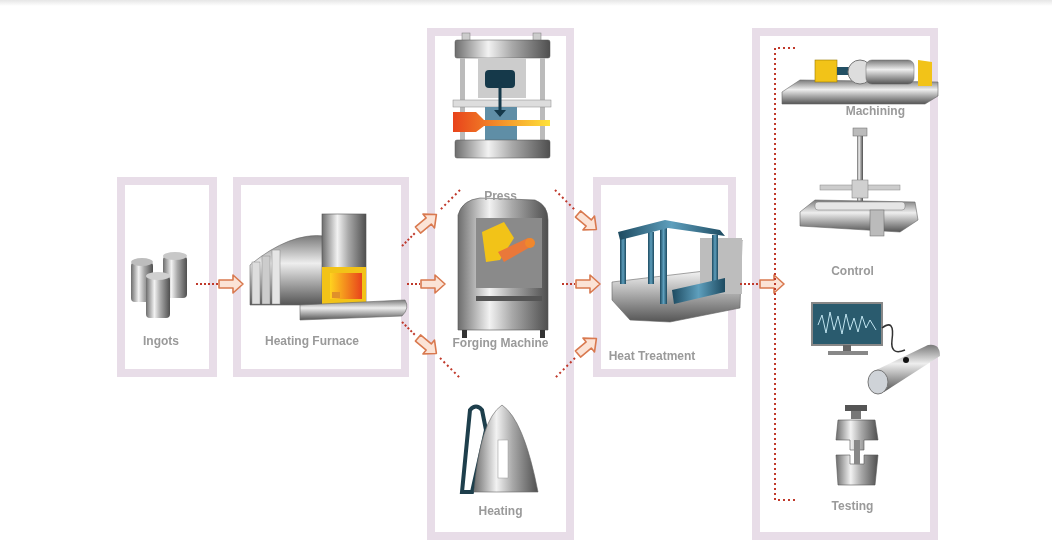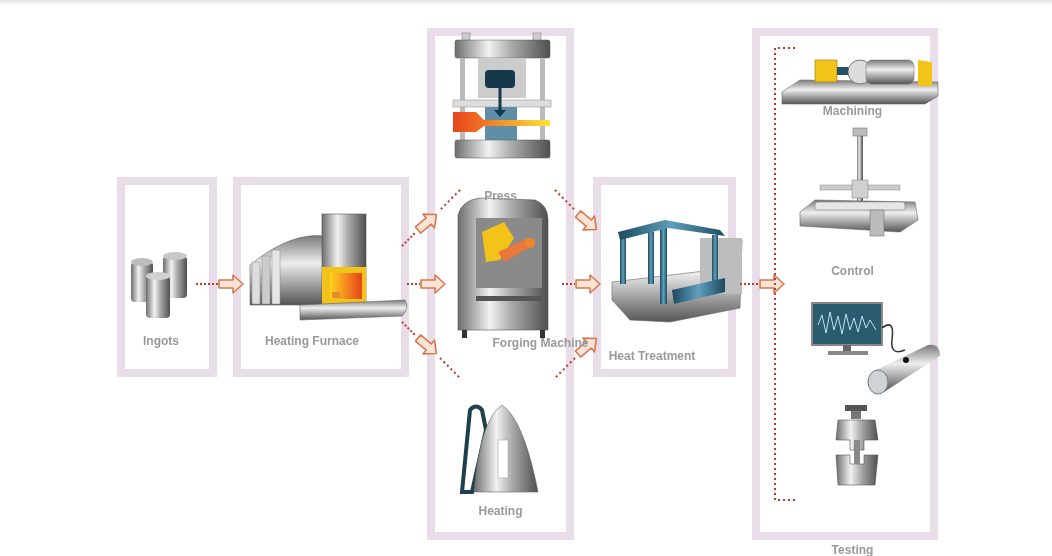--- a/index.html
+++ b/index.html
@@ -177,18 +177,18 @@
     <rect x="851" y="411" width="10" height="8" fill="#777"></rect>
     <path d="M838,420 L875,420 L878,440 L864,440 L864,450 L850,450 L850,440 L836,440 Z" fill="url(#steel)" stroke="#555" stroke-width="0.6"></path>
     <path d="M836,455 L850,455 L850,464 L864,464 L864,455 L878,455 L875,485 L838,485 Z" fill="url(#steel)" stroke="#555" stroke-width="0.6"></path>
     <rect x="854" y="440" width="6" height="24" fill="#888"></rect>
   </g>
 </svg>
 
 <div class="label" style="left:125px;top:334px;width:72px;">Ingots</div>
 <div class="label" style="left:241px;top:334px;width:142px;">Heating Furnace</div>
 <div class="label" style="left:435px;top:164px;width:131px;margin-top:25px;">Press</div>
-<div class="label" style="left:435px;top:336px;width:131px;margin-left:40px;">Forging Machine</div>
+<div class="label" style="left:435px;top:336px;width:131px;">Forging Machine</div>
 <div class="label" style="left:435px;top:504px;width:131px;">Heating</div>
 <div class="label" style="left:601px;top:349px;width:102px;">Heat Treatment</div>
-<div class="label" style="left:800px;top:104px;width:105px;">Machining</div>
+<div class="label" style="left:800px;top:104px;width:105px;text-align:right;">Machining</div>
 <div class="label" style="left:800px;top:264px;width:105px;">Control</div>
-<div class="label" style="left:800px;top:499px;width:105px;margin-top:44px;">Testing</div>
+<div class="label" style="left:800px;top:499px;width:105px;">Testing</div>
 
 </body></html>

